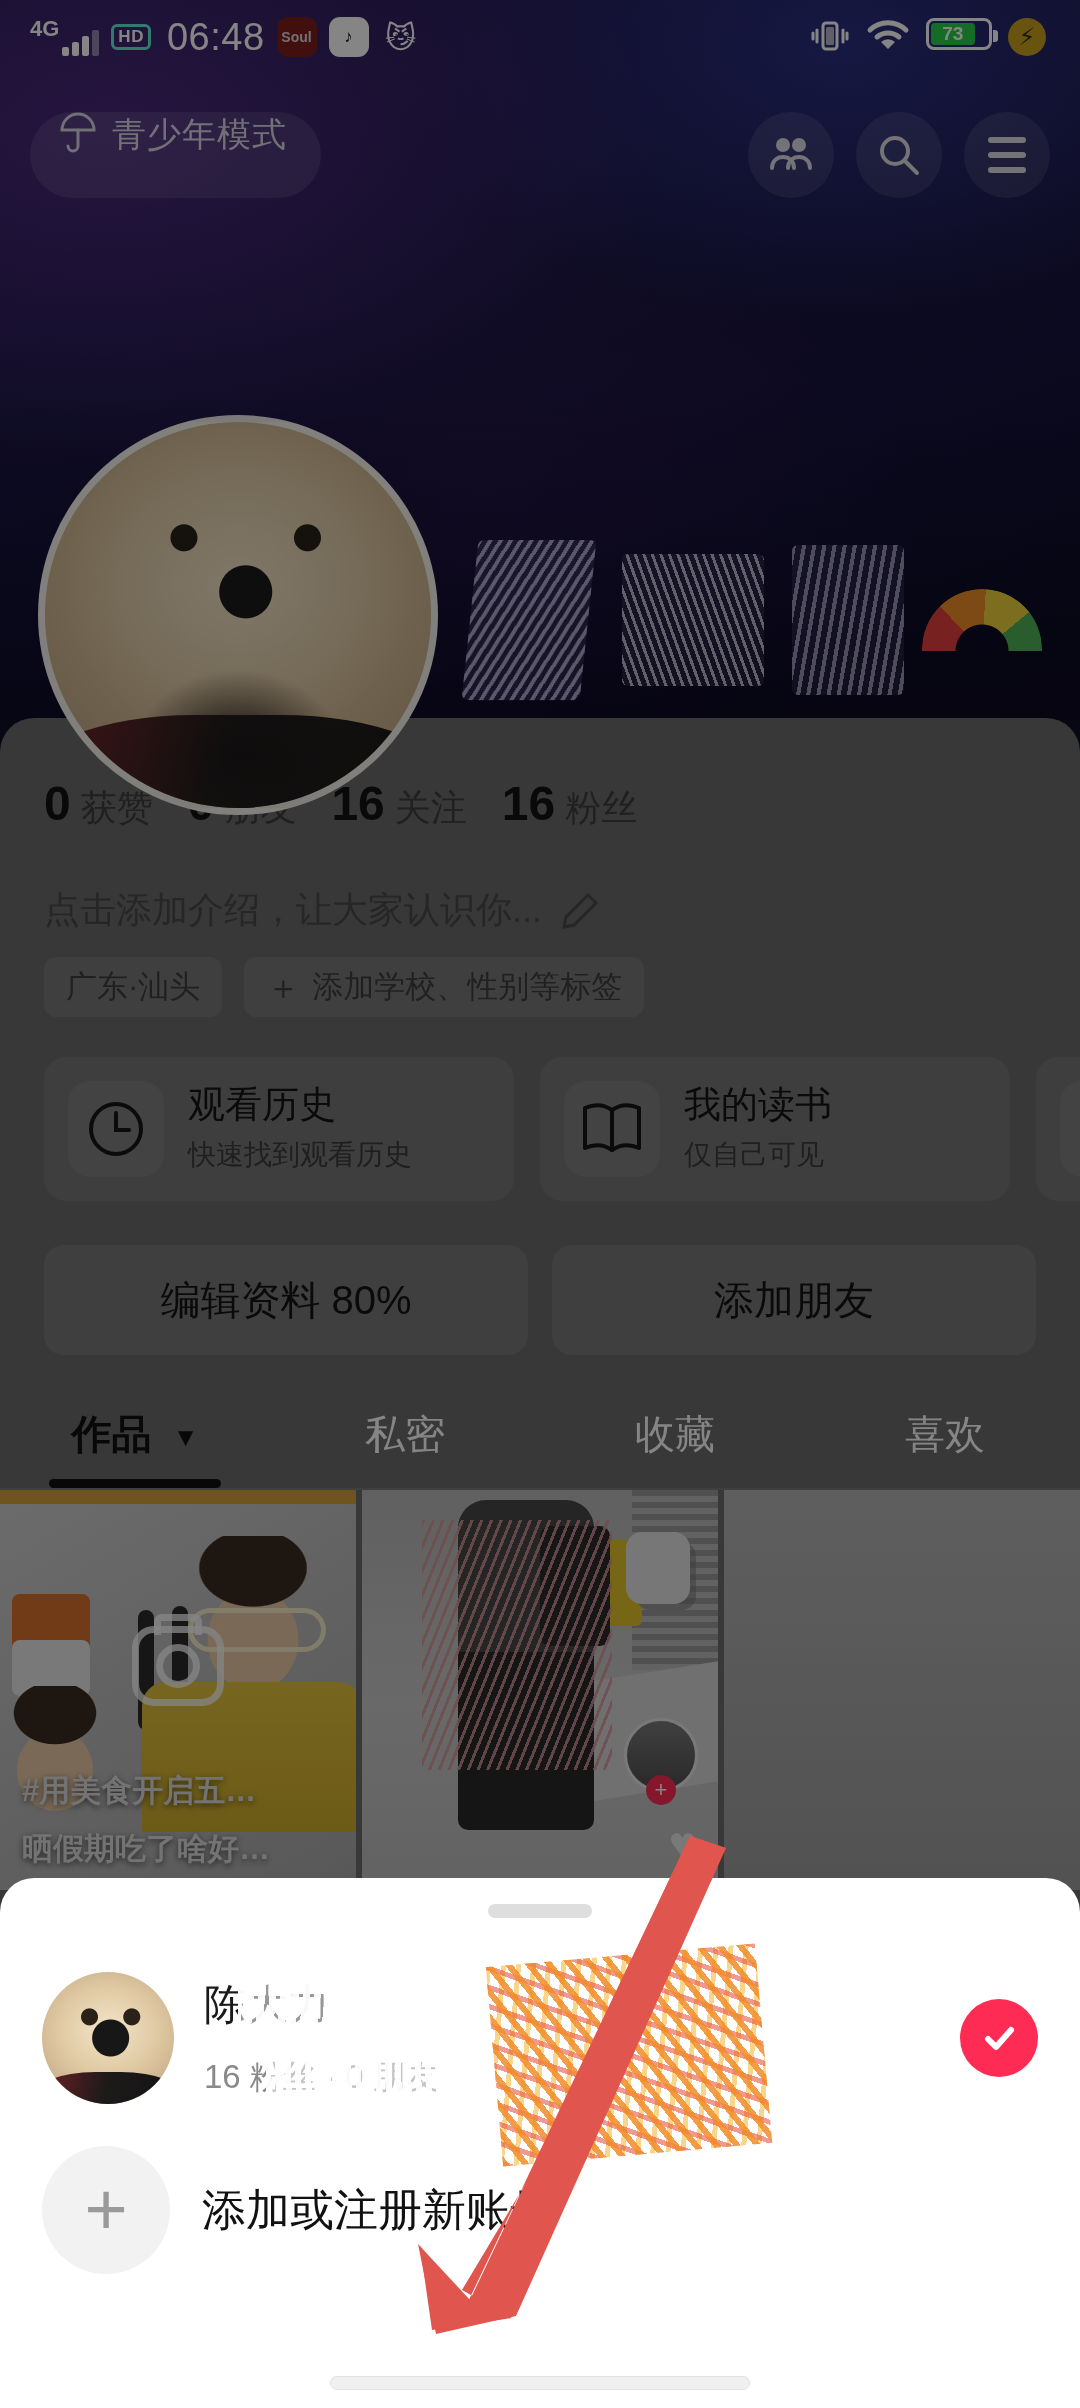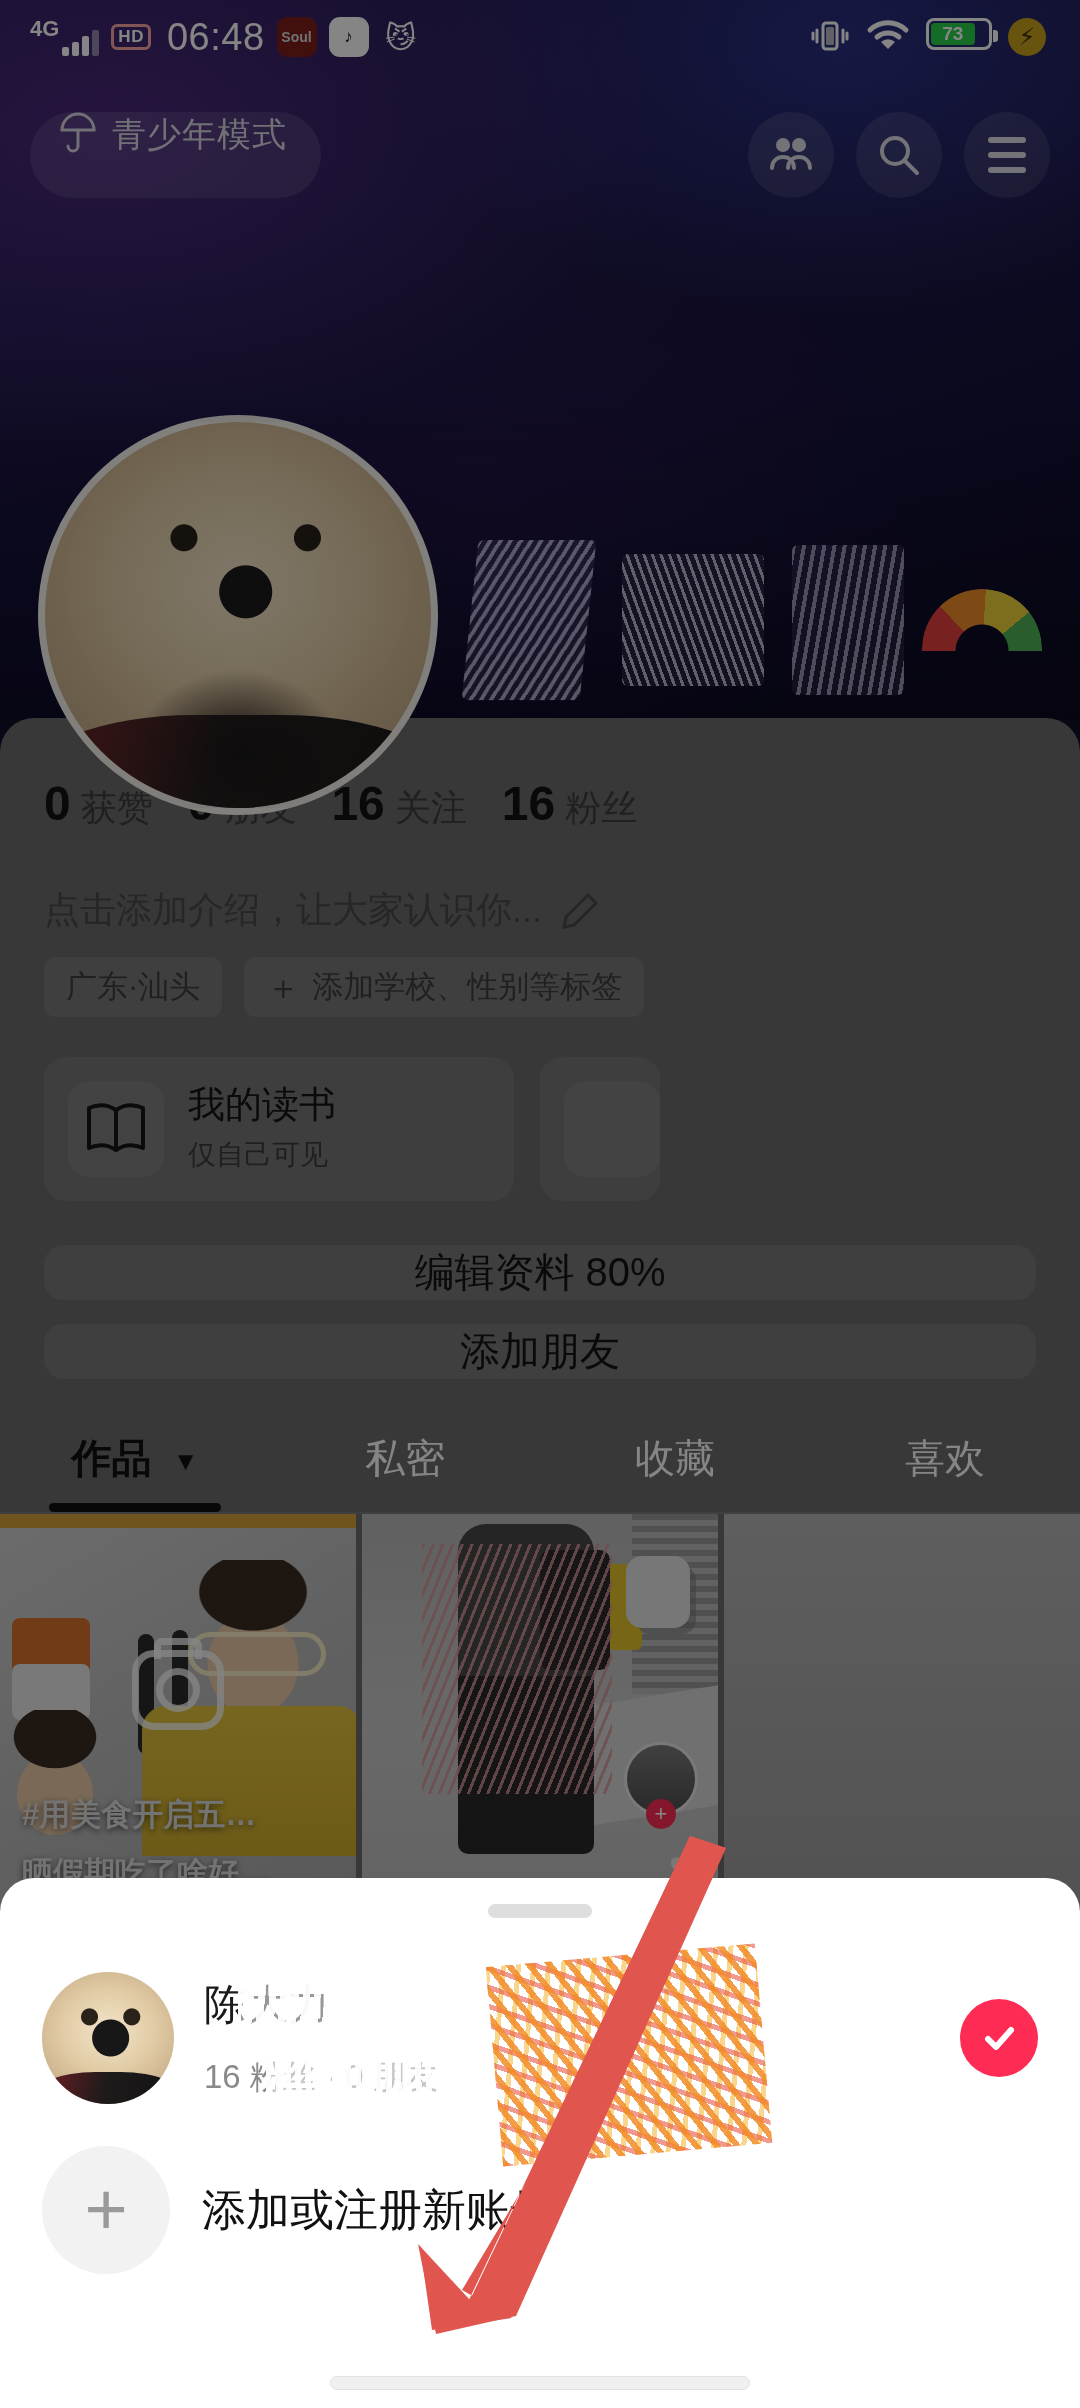--- a/index.html
+++ b/index.html
@@ -31,21 +31,21 @@
     padding:0 34px 0 30px;
   }
   .sb-left { display:flex; align-items:center; gap:12px; }
   .net-stack{ display:flex; align-items:flex-end; gap:3px; }
   .net-label{ font-size:22px; font-weight:700; line-height:1; margin-bottom:16px;}
   .bars{ display:flex; align-items:flex-end; gap:3px; height:26px;}
   .bars i{ display:block; width:7px; background:#fff; border-radius:2px;}
   .bars i:nth-child(1){height:9px;} .bars i:nth-child(2){height:14px;}
   .bars i:nth-child(3){height:20px;} .bars i:nth-child(4){height:26px;opacity:.45;}
   .hd-badge{
-    border:3px solid #fca5a5; border-radius:6px; font-size:17px; font-weight:700;
+    border:3px solid #5eead4; border-radius:6px; font-size:17px; font-weight:700;
     padding:1px 4px; line-height:1.05; letter-spacing:.5px;
   }
   .clock{ font-size:38px; font-weight:500; letter-spacing:.5px; margin-left:4px;}
   .app-ic{
     width:40px;height:40px;border-radius:11px; display:flex;align-items:center;justify-content:center;
     font-size:17px; font-weight:700; overflow:hidden;
   }
   .ic-soul{ background:#7f1d1d; color:#d8d8dc; font-size:14px;}
   .ic-note{ background:#fff; color:#111;}
   .ic-cat{ background:transparent; color:#fff; font-size:30px;}
@@ -146,21 +146,21 @@
     min-width:470px; flex:0 0 auto;
   }
   .a-card .ic{
     width:96px;height:96px;border-radius:22px; background:rgba(255,255,255,.07);
     display:flex;align-items:center;justify-content:center; color:#161616;
   }
   .a-card .tt{ font-size:37px; color:#141414; line-height:1.15; }
   .a-card .ss{ font-size:28px; color:#3c3c3c; margin-top:10px;}
   .a-card.partial{ min-width:120px; padding-right:0; overflow:hidden;}
 
-  .btns{ display:flex; gap:24px; padding:44px 44px 0 44px;flex-direction:column;}
+  .btns{ display:flex; gap:24px; padding:44px 44px 0 44px;}
   .btn{
     flex:1; height:110px; border-radius:20px; background:rgba(255,255,255,.10);
     display:flex;align-items:center;justify-content:center;
     font-size:40px; color:#151515;
   }
 
   .tabs{ display:flex; align-items:flex-start; padding:52px 0 0 0; position:relative;}
   .tab{ flex:1; text-align:center; font-size:40px; color:#ffffff; position:relative; padding-bottom:26px;}
   .tab.active{ color:#111; font-weight:700;}
   .tab .caret{ display:inline-block; margin-left:10px; font-size:26px; vertical-align:middle;}
@@ -433,20 +433,32 @@
       </div>
       <div class="tag">
         <span class="plus">＋</span>
         <span>添加学校、性别等标签</span>
       </div>
     </div>
 
     <div class="cards">
       <div class="a-card">
         <div class="ic">
+          <svg width="62" height="62" viewBox="0 0 62 62">
+            <circle cx="31" cy="31" r="25" fill="none" stroke="#161616" stroke-width="4"></circle>
+            <path d="M31 15v17h13" fill="none" stroke="#161616" stroke-width="4" stroke-linecap="round"></path>
+          </svg>
+        </div>
+        <div>
+          <div class="tt">观看历史</div>
+          <div class="ss">快速找到观看历史</div>
+        </div>
+      </div>
+      <div class="a-card">
+        <div class="ic">
           <svg width="62" height="54" viewBox="0 0 62 54">
             <path d="M4 6c9-4 18-4 27 2v40c-9-6-18-6-27-2z" fill="none" stroke="#161616" stroke-width="4" stroke-linejoin="round"></path>
             <path d="M58 6c-9-4-18-4-27 2v40c9-6 18-6 27-2z" fill="none" stroke="#161616" stroke-width="4" stroke-linejoin="round"></path>
           </svg>
         </div>
         <div>
           <div class="tt">我的读书</div>
           <div class="ss">仅自己可见</div>
         </div>
       </div>

